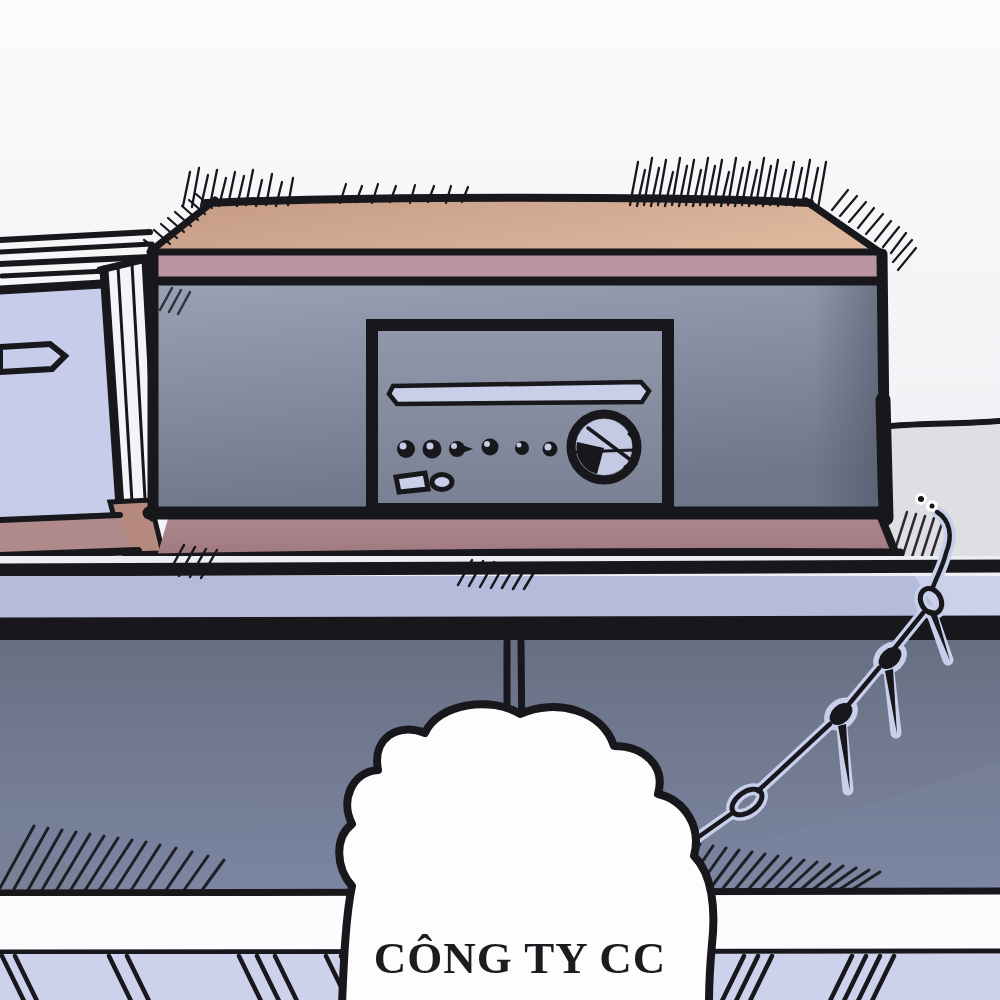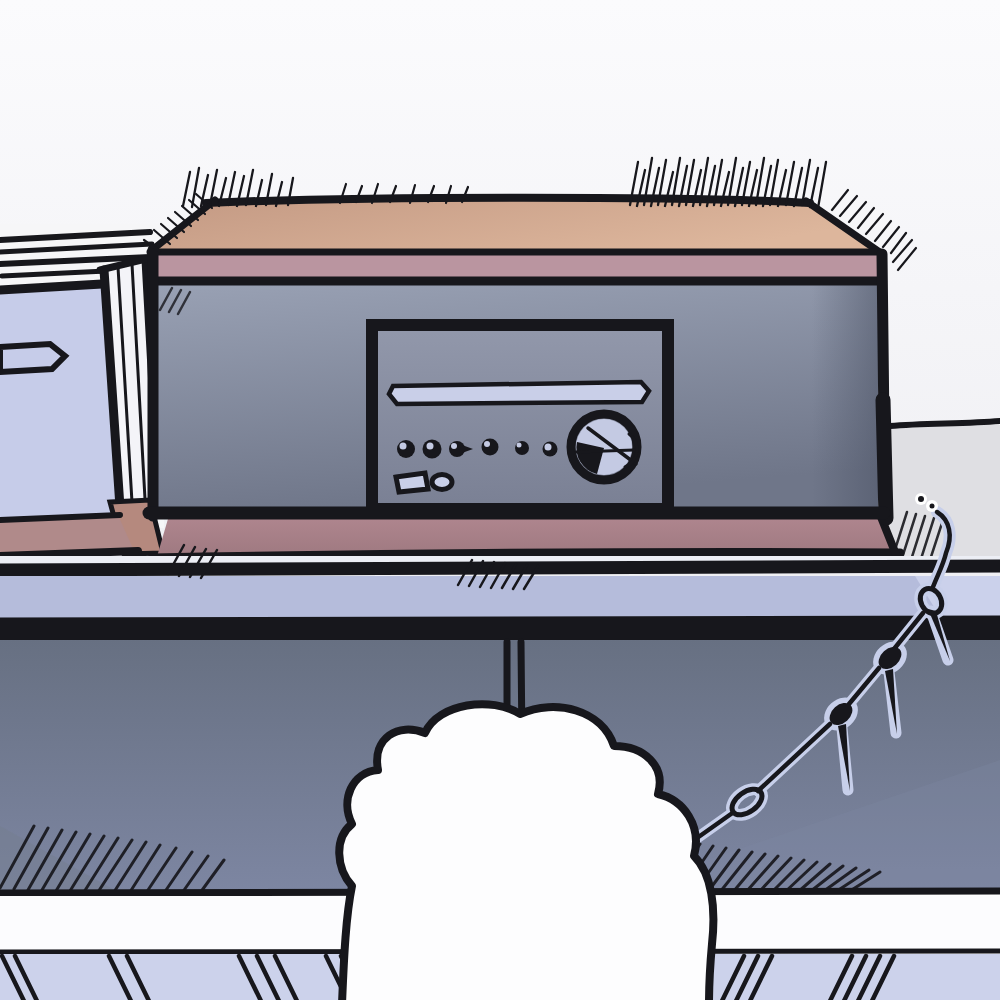--- a/index.html
+++ b/index.html
@@ -202,13 +202,14 @@
          C438,703 492,696 520,714
          C556,698 602,710 614,746
          C644,746 666,766 658,794
          C684,800 702,826 694,856
          C712,874 716,908 712,944
          C710,966 709,985 709,1004
          Z"></path>
   </g>
 </svg>
 
+<div class="bubble-text">CÔNG TY CC</div>
 </div>
 
 </body></html>

